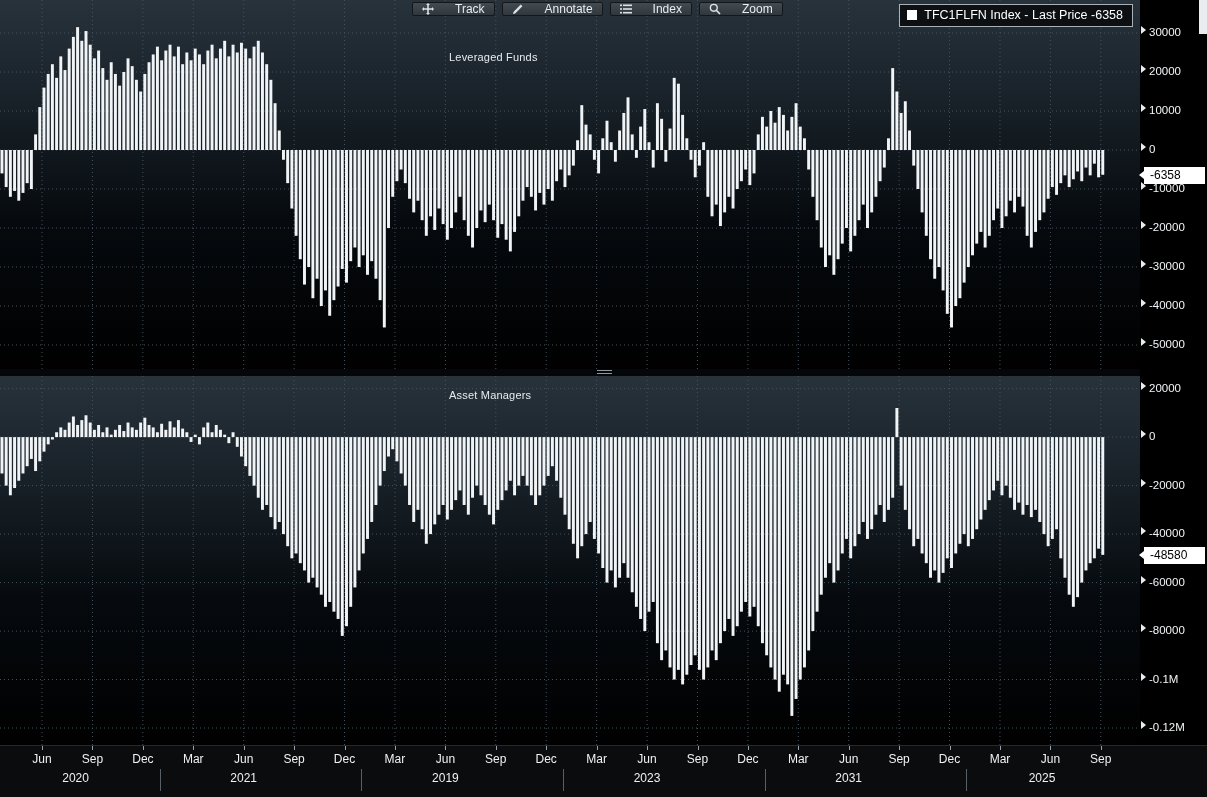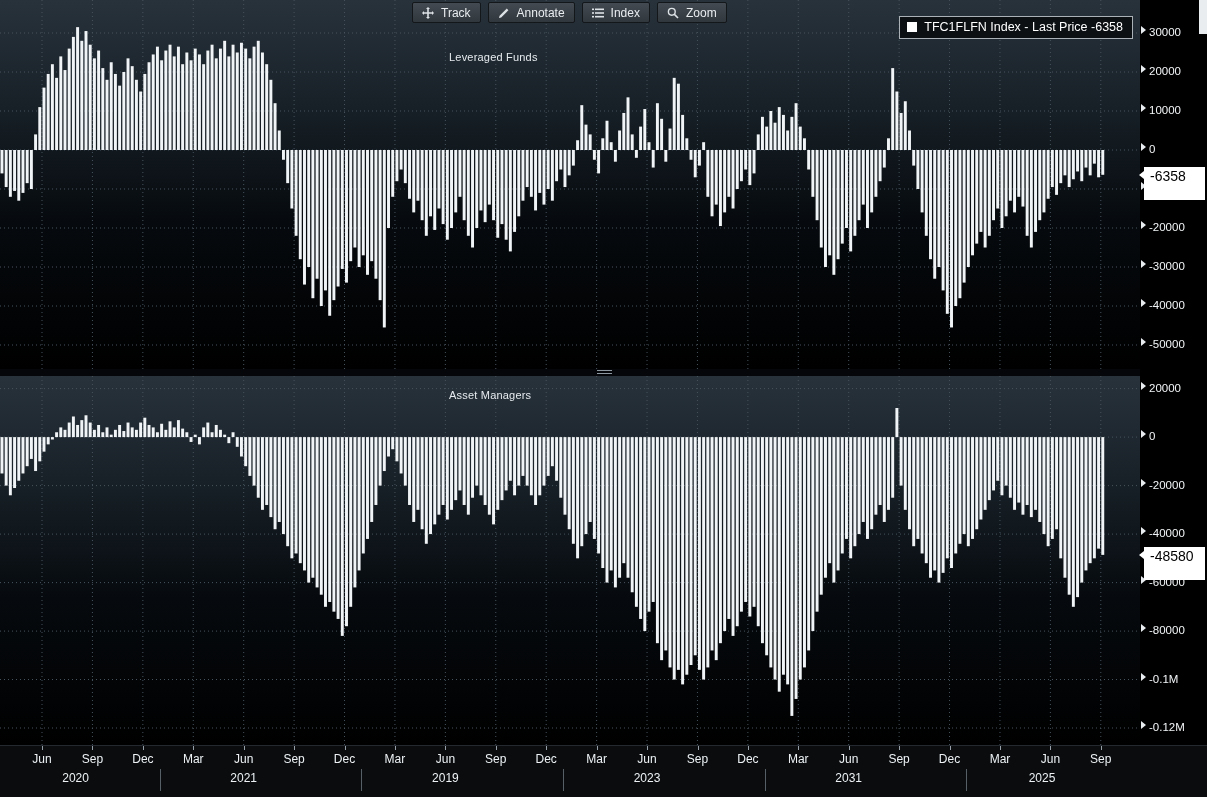--- a/index.html
+++ b/index.html
@@ -12,36 +12,36 @@
   #panel-bottom{top:376px;}
   .panel svg{position:absolute;left:0;top:0;display:block;}
   .grid{stroke:var(--grid,#46535d);stroke-width:1;stroke-dasharray:1 3;}
   .bar{fill:var(--bar,#f1f4f6);}
   .panel-title{position:absolute;color:#e6ebef;font-size:11px;letter-spacing:.2px;z-index:3;}
   #title-top{left:449px;top:51px;}
   #title-bottom{left:449px;top:13px;}
   .legend{position:absolute;display:flex;align-items:center;gap:7px;
           background:var(--legend-bg,#0c1013);border:1px solid var(--legend-border,#aab2b8);
           padding:3px 9px 4px 7px;z-index:4;}
-  #legend-top{top:16px;right:7px;justify-content:flex-end;}
+  #legend-top{top:4px;right:7px;justify-content:flex-end;}
   #legend-bottom{top:7px;right:10px;}
   .swatch{width:10px;height:10px;background:#fff;display:inline-block;}
   .legend-text{color:#fff;font-size:12.5px;white-space:nowrap;}
   .toolbar{position:absolute;left:412px;top:2px;display:flex;gap:7px;z-index:6;}
-  .tbtn{display:flex;align-items:center;gap:7px;height:21px;padding:0 9px;
+  .tbtn{display:flex;align-items:center;gap:21px;height:14px;padding:0 9px;
         background:linear-gradient(180deg,#434a51,#30373d);border:1px solid #14171a;
         border-radius:2px;color:#e9edf0;font-size:12px;font-family:inherit;cursor:pointer;}
   .tbtn svg{display:block;}
   #y-axis{position:absolute;left:1140px;top:0;width:67px;height:745px;z-index:5;}
   .ytick{position:absolute;left:1px;display:flex;align-items:flex-start;gap:3px;
          color:var(--axis-text,#f2f5f7);font-size:11.5px;white-space:nowrap;}
   .ytick .arr{width:0;height:0;border-top:4px solid transparent;border-bottom:4px solid transparent;
               border-left:5px solid #e8ecef;display:inline-block;}
   .price-tag{position:absolute;left:4px;right:2px;background:var(--tag-bg,#fff);
-             color:var(--tag-text,#000);font-size:14px;padding:1px 3px 16px 6px;z-index:6;}
+             color:var(--tag-text,#000);font-size:12px;padding:1px 3px 2px 6px;z-index:6;}
   .price-tag::before{content:"";position:absolute;left:-5px;top:4px;
              border-top:4px solid transparent;border-bottom:4px solid transparent;
              border-right:5px solid var(--tag-bg,#fff);}
   #x-axis{position:absolute;left:0;top:745px;width:1207px;height:52px;background:#0a0c0e;
           border-top:1px solid #23292e;z-index:2;}
   .xtickmark{position:absolute;top:0;width:1px;height:4px;background:#97a0a8;}
   .xmonth{position:absolute;top:6px;width:34px;text-align:center;color:#eef2f4;font-size:12px;}
   .xyear{position:absolute;top:25px;width:46px;text-align:center;color:#eef2f4;font-size:12px;}
   .ysep{position:absolute;top:23px;width:1px;height:22px;background:#565f66;}
   .divider{position:absolute;left:0;top:369px;width:1140px;height:7px;background:#04060a;z-index:3;}

